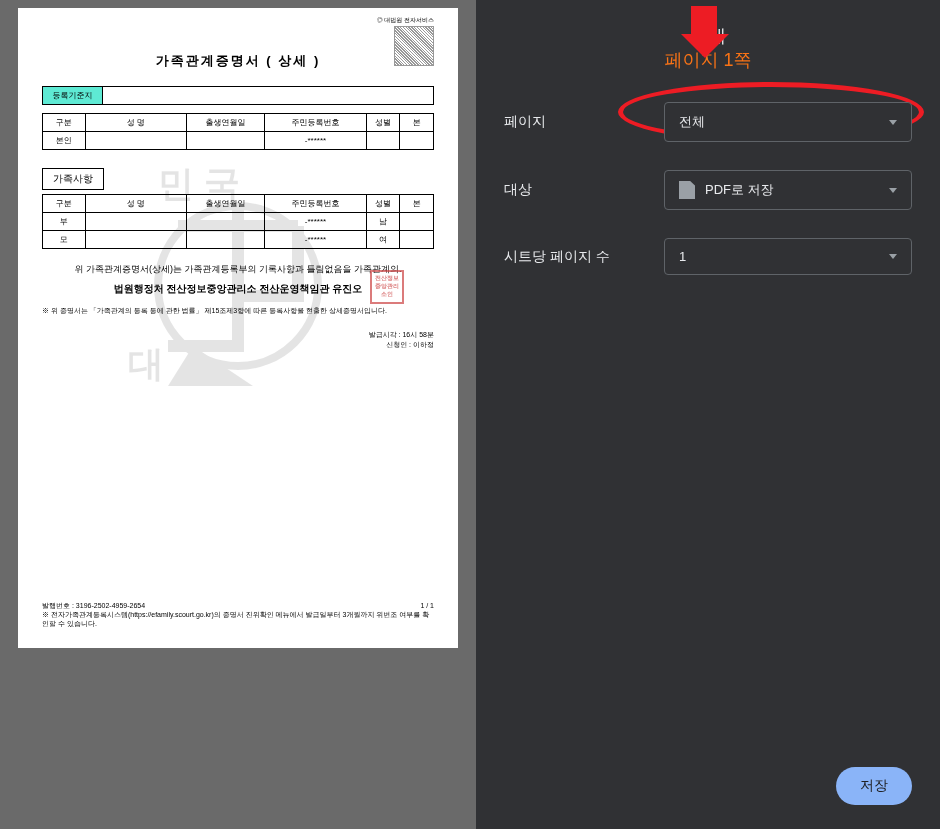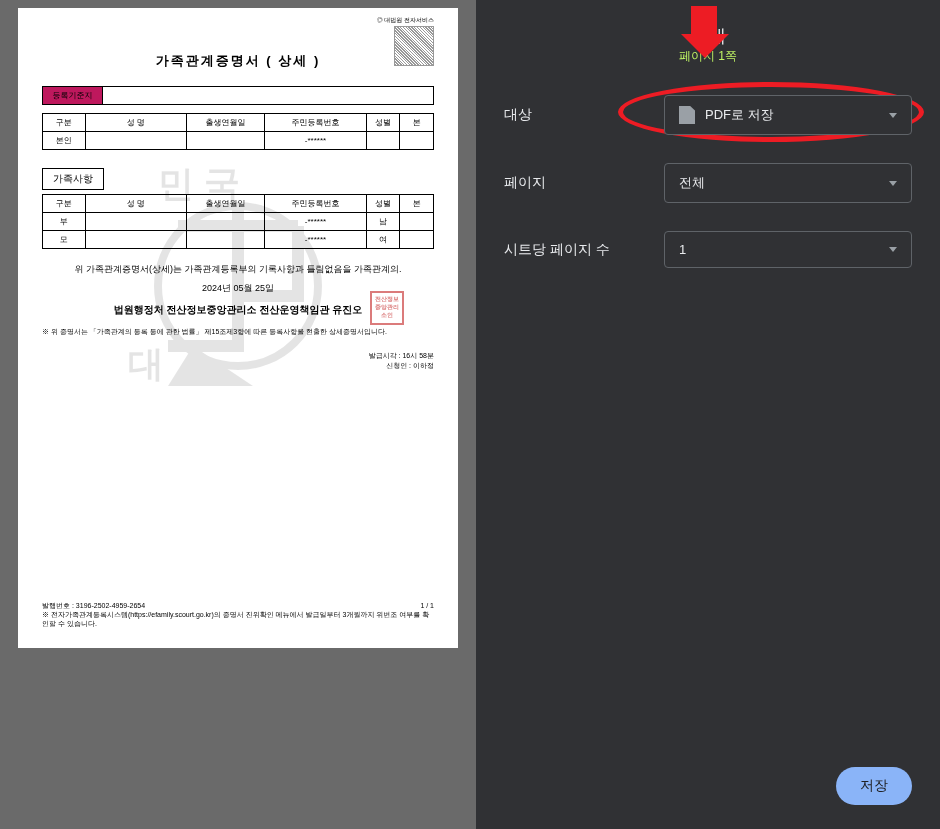--- a/index.html
+++ b/index.html
@@ -72,21 +72,21 @@
       margin-bottom: 8px;
     }
     td {
       border: 1px solid #000;
       padding: 3px 4px;
       font-size: 8px;
       text-align: center;
       height: 18px;
       background: rgba(255,255,255,0);
     }
-    .label-cell { background: #be185d; }
+    .label-cell { background: #5eead4; }
     .register-row td:first-child { width: 60px; }
     .table2 td:nth-child(1) { width: 38px; }
     .table2 td:nth-child(2) { width: 90px; }
     .table2 td:nth-child(3) { width: 70px; }
     .table2 td:nth-child(4) { width: 90px; }
     .table2 td:nth-child(5) { width: 30px; font-family: Liberation Serif, serif; }
     .table2 td:nth-child(6) { width: 30px; }
     .family-box {
       border: 1px solid #000;
       display: inline-block;
@@ -160,22 +160,22 @@
       display: flex;
       justify-content: space-between;
       align-items: center;
       margin-bottom: 30px;
       flex-direction: column;
     }
     .panel-title {
       font-size: 18px;
     }
     .page-count {
-      font-size: 12px;
-      color: #bef264;
+      font-size: 18px;
+      color: #f97316;
     }
     .option-row {
       display: flex;
       align-items: center;
       margin-bottom: 28px;
     }
     .option-label {
       width: 160px;
       font-size: 14px;
     }
@@ -337,21 +337,20 @@
           <td></td>
           <td></td>
           <td>-******</td>
           <td>여</td>
           <td></td>
         </tr>
       </tbody>
         </table>
 
       <div class="cert-text">위 가족관계증명서(상세)는 가족관계등록부의 기록사항과 틀림없음을 가족관계의.</div>
-      <div class="cert-date">2024년 05월 25일</div>
       <div class="cert-issuer">
         <span>법원행정처 전산정보중앙관리소 전산운영책임관 유진오</span>
         <div class="seal">전산정보중앙관리소인</div>
       </div>
 
       <div class="doc-note">※ 위 증명서는 「가족관계의 등록 등에 관한 법률」 제15조제3항에 따른 등록사항을 현출한 상세증명서입니다.</div>
 
       <div class="doc-meta">
         <span>발급시각 : </span><span>16시 58분</span><br>
         <span>신청인 : </span><span>이하정</span>
@@ -372,44 +371,44 @@
 
   <div class="red-arrow">
     <div class="red-arrow-stem"></div>
     <div class="red-arrow-head"></div>
   </div>
   <div class="red-ellipse"></div>
 
   <div class="panel-header">
     <div class="panel-title">인쇄</div>
     <div class="page-count">페이지 1쪽</div>
+  </div>
+
+  <div class="option-row">
+    <div class="option-label">페이지</div>
+    <div class="dropdown">
+      <div class="dd-left">
+        <span>전체</span>
+      </div>
+      <div class="chev"></div>
+    </div>
   </div>
 
   <div class="option-row">
     <div class="option-label">대상</div>
     <div class="dropdown">
       <div class="dd-left">
         <div class="pdf-icon"></div>
         <span>PDF로 저장</span>
       </div>
       <div class="chev"></div>
     </div>
   </div>
 
   <div class="option-row">
-    <div class="option-label">페이지</div>
-    <div class="dropdown">
-      <div class="dd-left">
-        <span>전체</span>
-      </div>
-      <div class="chev"></div>
-    </div>
-  </div>
-
-  <div class="option-row">
     <div class="option-label">시트당 페이지 수</div>
     <div class="dropdown">
       <div class="dd-left">
         <span>1</span>
       </div>
       <div class="chev"></div>
     </div>
   </div>
 
   <div class="panel-footer">

